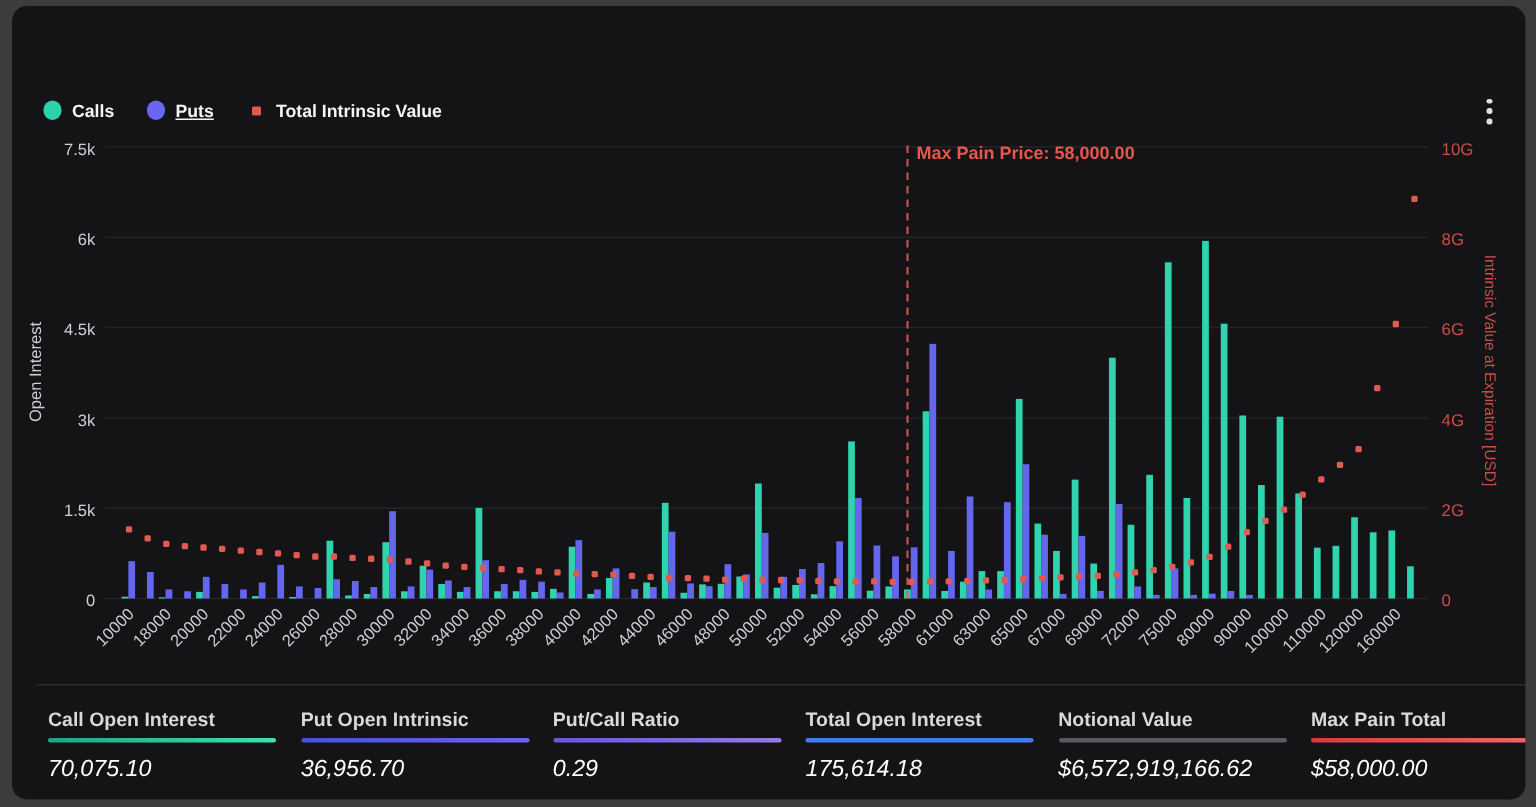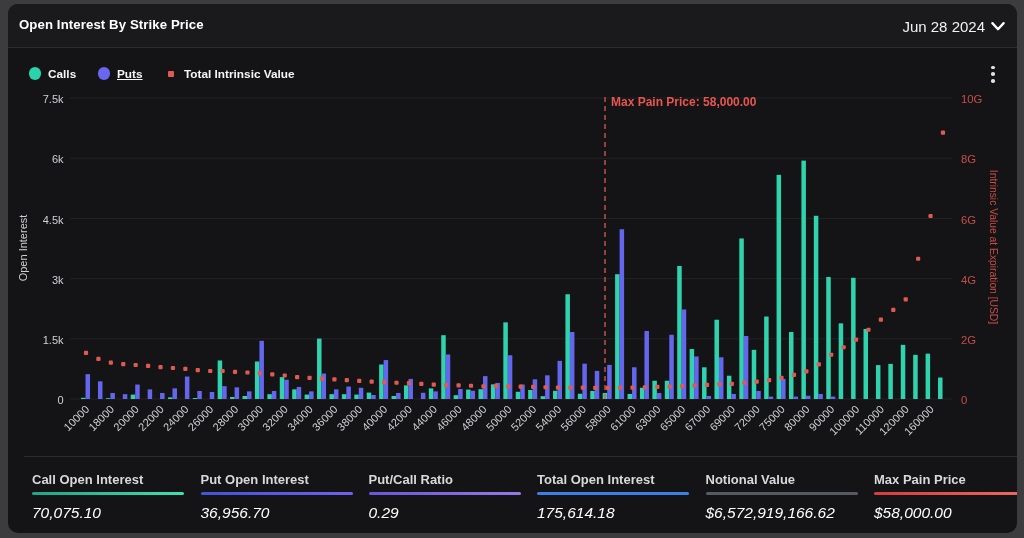--- a/index.html
+++ b/index.html
@@ -16,68 +16,61 @@
   .kdot { width:3.6px; height:3.6px; border-radius:50%; background:#e0e0e0; margin-bottom:3.3px; }
   .stats { position:absolute; left:0; top:452px; width:100%; height:77px; border-top:1px solid #2c2c30;margin-left:16px; }
   .scol { position:absolute; top:0; }
   .slab { position:absolute; top:14.5px; font-size:13px; font-weight:bold; color:#d9d9db; white-space:nowrap; }
   .sbar { position:absolute; top:35px; width:152px; height:3px; border-radius:2px; }
   .sval { position:absolute; top:46.5px; font-size:15.5px; color:#ffffff; white-space:nowrap;font-style:italic; }
 </style>
 </head>
 <body>
 <div class="card">
-  <div class="hdr">
-      <div class="title">Open Interest By Strike Price</div>
-    <div class="date">Jun 28 2024</div>
-    <svg class="chev" viewBox="0 0 12 8">
-        <path d="M1 1 L6 6.4 L11 1" stroke="#ffffff" stroke-width="2" fill="none" stroke-linecap="round" stroke-linejoin="round"></path>
-      </svg>
-  </div>
   <div class="legend">
     <div class="ldot" style="left:21px;background:#2ad3ab;"></div>
       <div class="ltxt" style="left:40px;text-align:center;">Calls</div>
     <div class="ldot" style="left:90px;background:#6a66f2;"></div>
       <div class="ltxt" style="left:109px;text-decoration:underline;">Puts</div>
     <div style="position:absolute;left:160px;top:24px;width:5.5px;height:5.5px;border-radius:1px;background:#e05a52;"></div>
     <div class="ltxt" style="left:176px;">Total Intrinsic Value</div>
   </div>
   <div class="kebab">
       <div class="kdot"></div>
       <div class="kdot"></div>
       <div class="kdot"></div>
     </div>
   <div class="stats">
     <div class="scol" style="left:8px;">
         <div class="slab">Call Open Interest</div>
         <div class="sbar" style="background:linear-gradient(90deg,#1fa588,#3fe0ae);"></div>
         <div class="sval">70,075.10</div>
       </div>
     <div class="scol" style="left:176.5px;">
-        <div class="slab">Put Open Interest</div>
+        <div class="slab">Put Open Intrinsic</div>
         <div class="sbar" style="background:linear-gradient(90deg,#4353d8,#6e62ee);"></div>
         <div class="sval">36,956.70</div>
       </div>
     <div class="scol" style="left:344.5px;">
         <div class="slab">Put/Call Ratio</div>
         <div class="sbar" style="background:linear-gradient(90deg,#6b56d8,#9579e8);"></div>
         <div class="sval">0.29</div>
       </div>
     <div class="scol" style="left:513px;">
         <div class="slab">Total Open Interest</div>
         <div class="sbar" style="background:#3d7fe8;"></div>
         <div class="sval">175,614.18</div>
       </div>
     <div class="scol" style="left:681.5px;">
         <div class="slab">Notional Value</div>
         <div class="sbar" style="background:#555a63;"></div>
         <div class="sval">$6,572,919,166.62</div>
       </div>
     <div class="scol" style="left:850px;">
-        <div class="slab">Max Pain Price</div>
+        <div class="slab">Max Pain Total</div>
         <div class="sbar" style="background:linear-gradient(90deg,#d83b3b,#ef6a60);"></div>
         <div class="sval">$58,000.00</div>
       </div>
   </div>
 </div>
 <svg width="1024" height="538" viewBox="0 0 1024 538" style="position:absolute;left:0;top:0;font-family:'Liberation Sans',sans-serif;">
 <line x1="70" y1="399.0" x2="952" y2="399.0" stroke="#232328" stroke-width="1"></line>
 <line x1="70" y1="338.8" x2="952" y2="338.8" stroke="#232328" stroke-width="1"></line>
 <line x1="70" y1="278.6" x2="952" y2="278.6" stroke="#232328" stroke-width="1"></line>
 <line x1="70" y1="218.4" x2="952" y2="218.4" stroke="#232328" stroke-width="1"></line>

